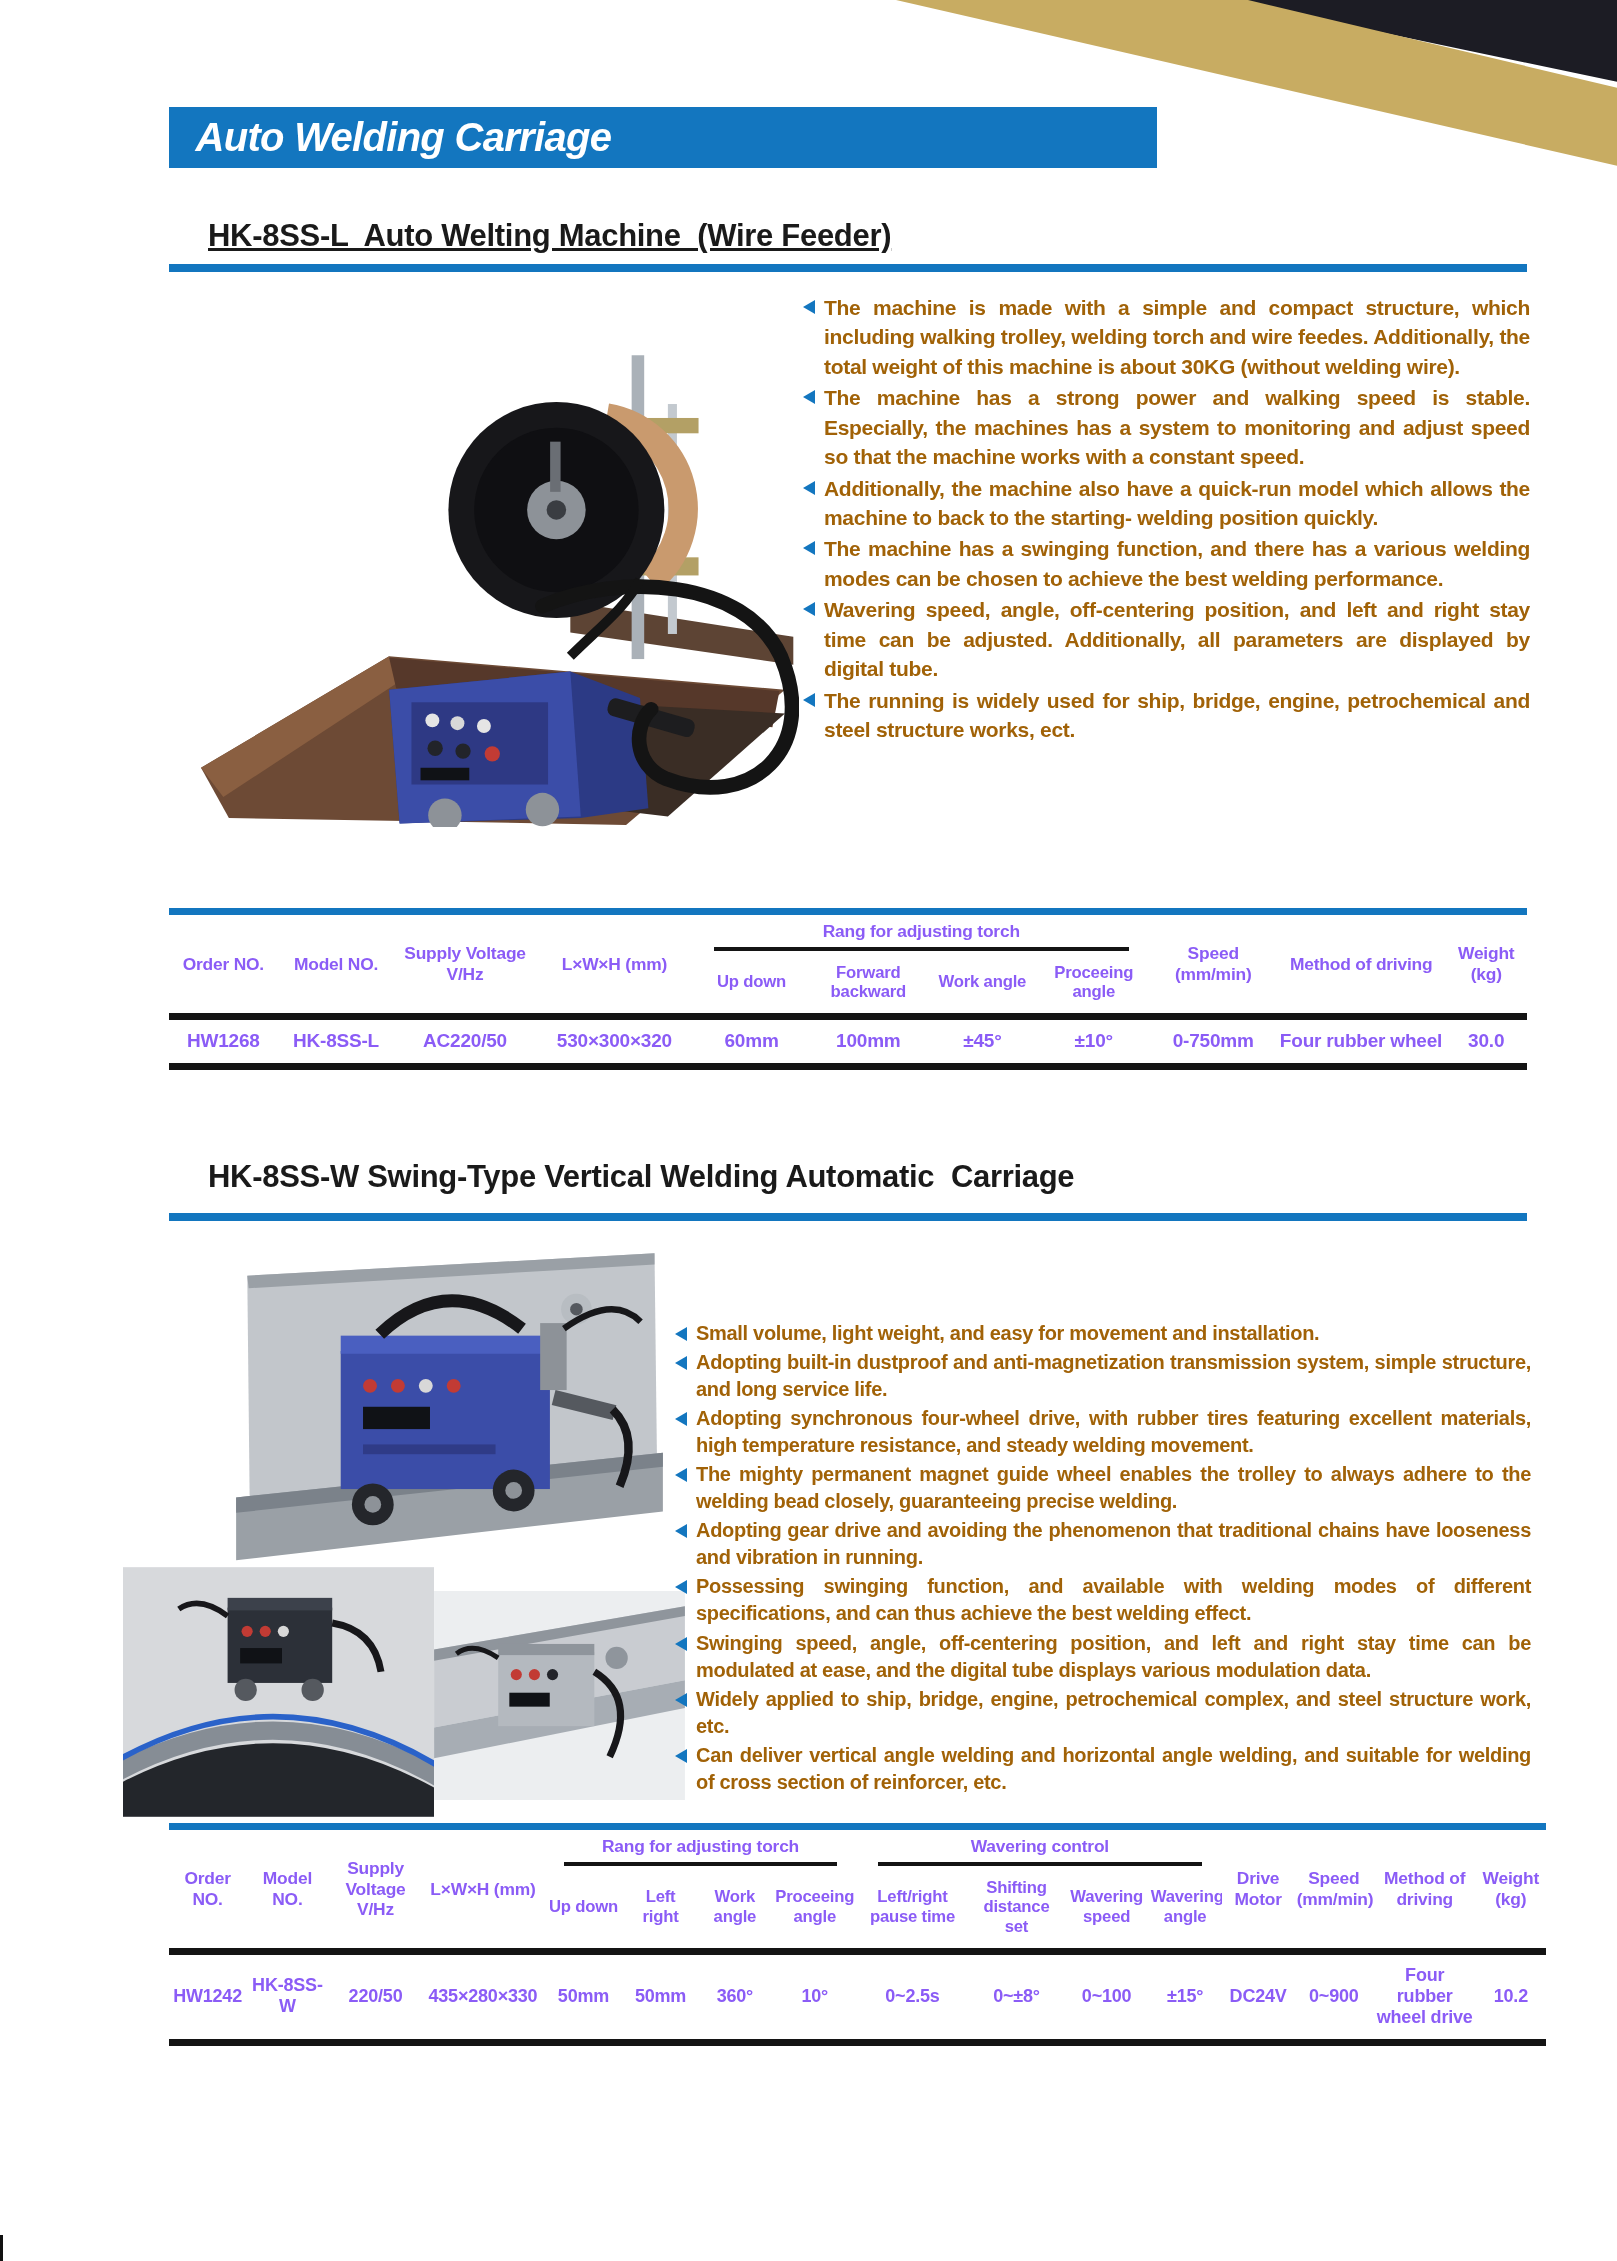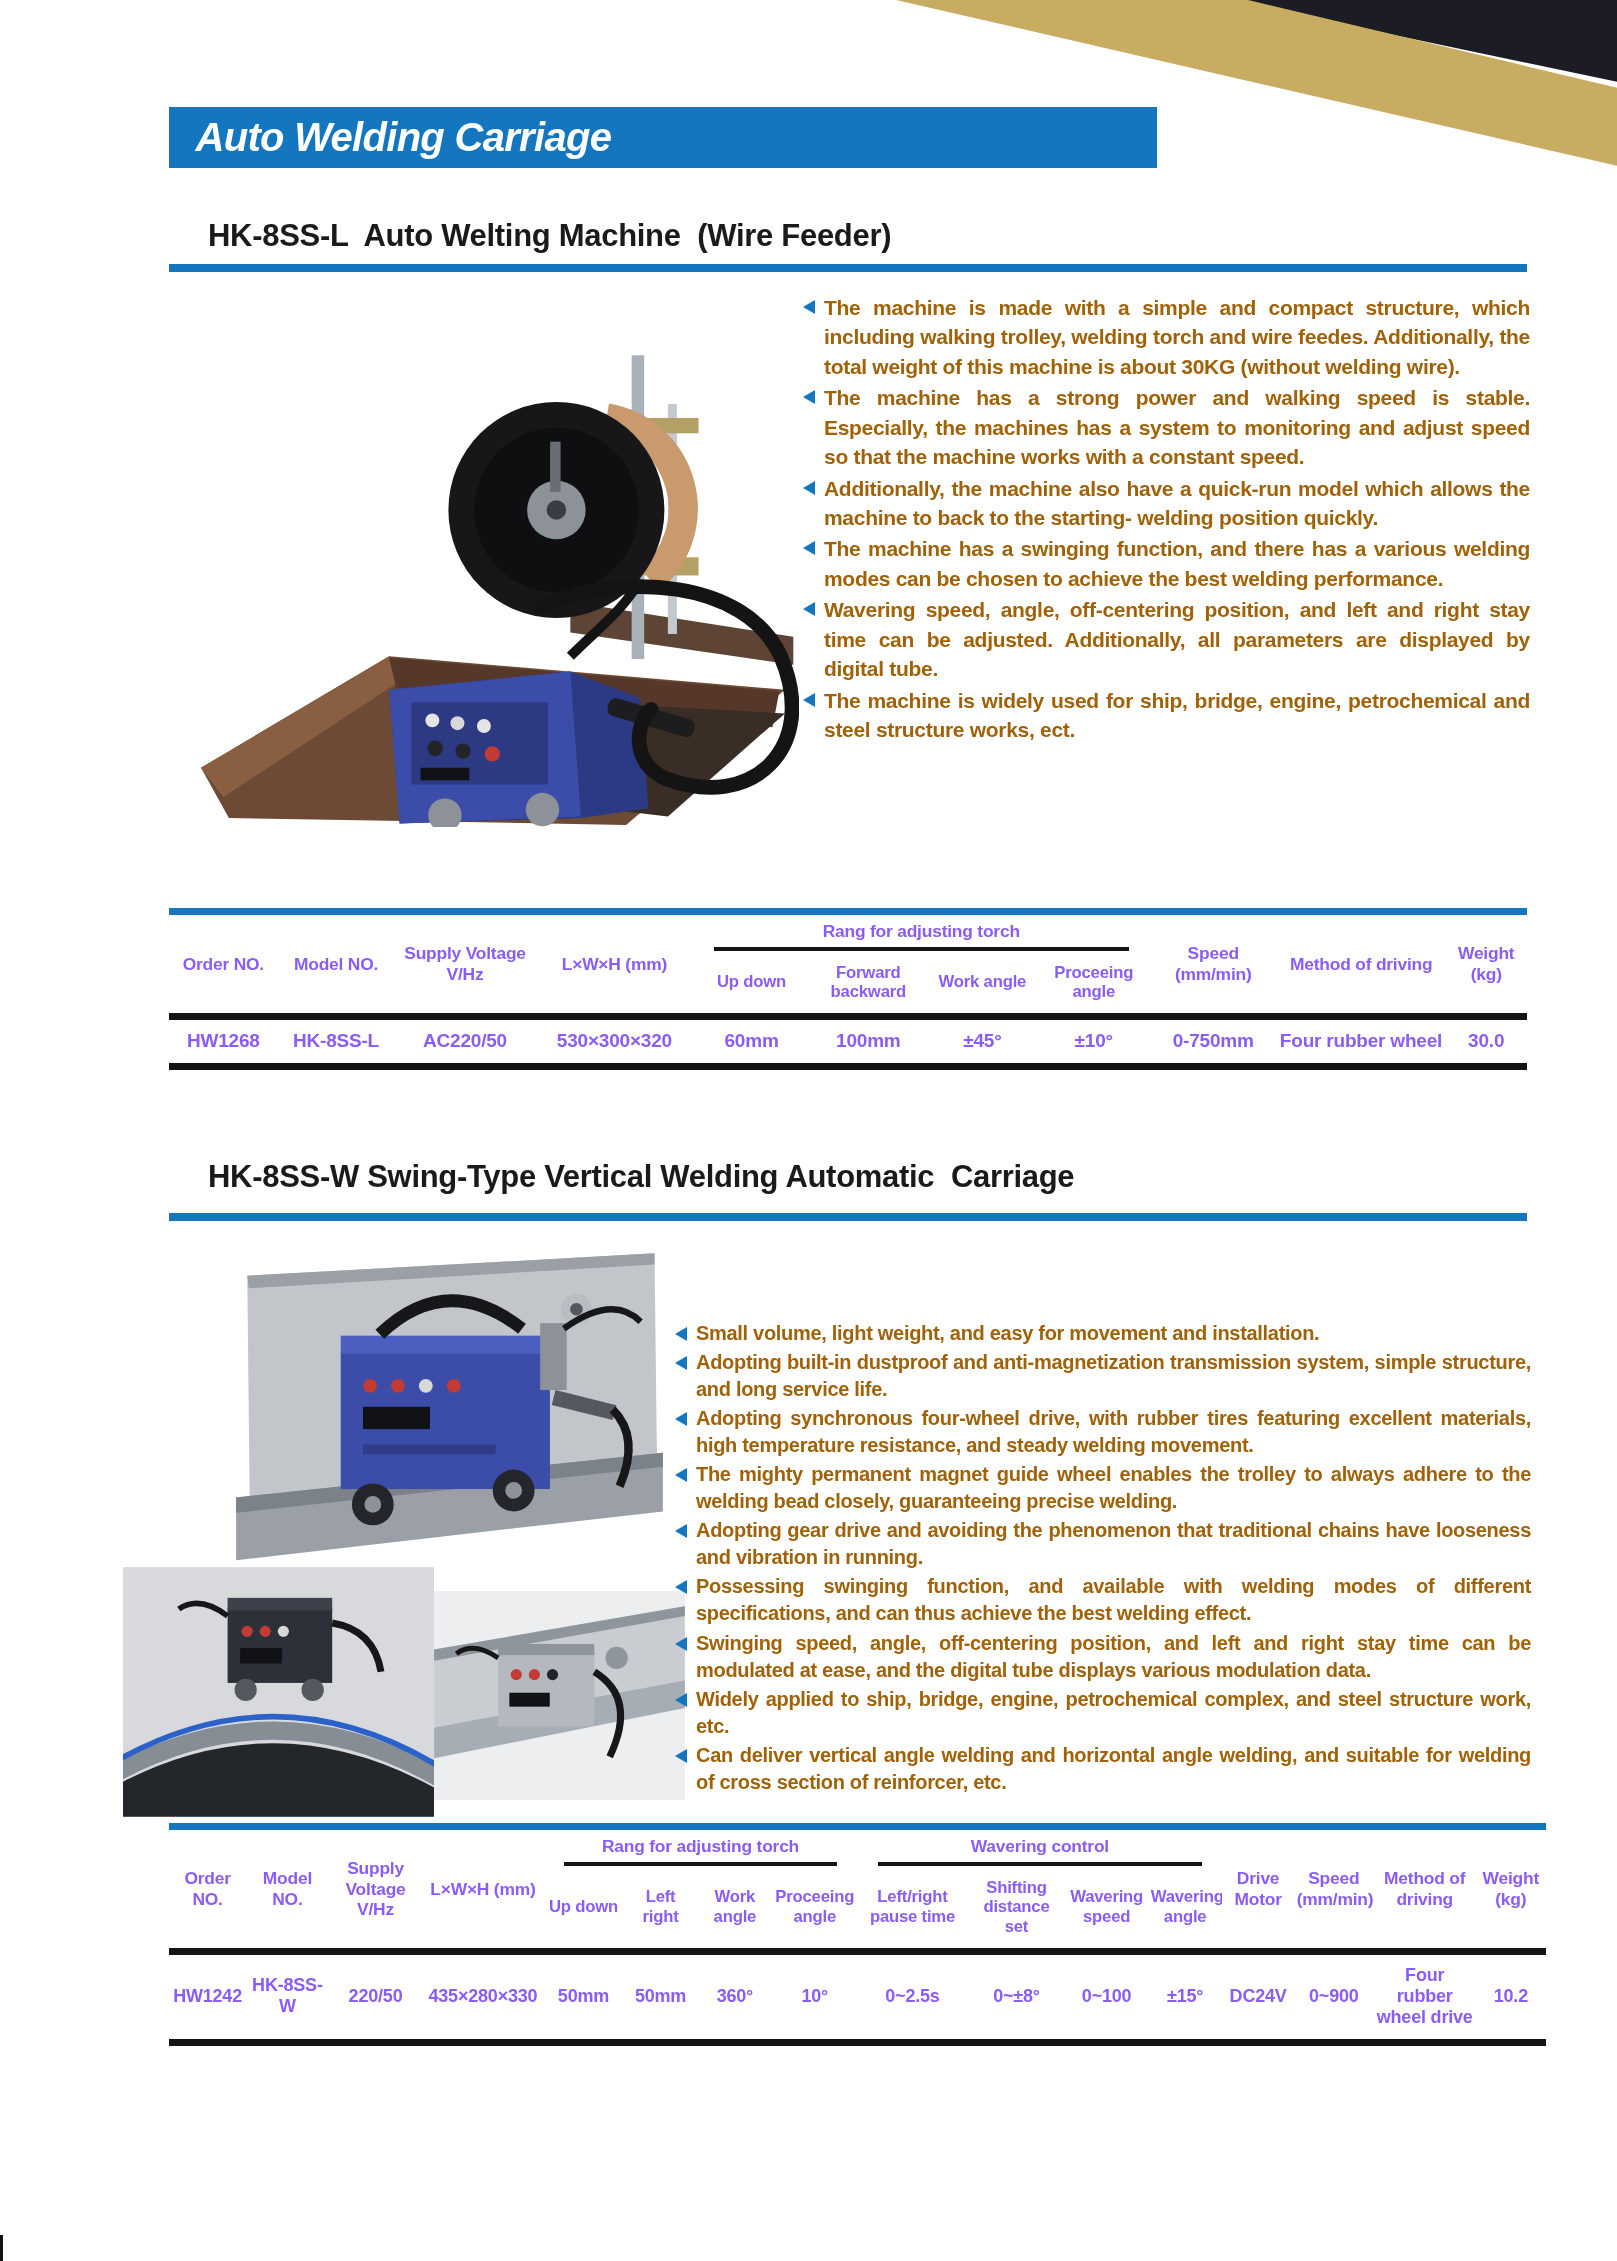--- a/index.html
+++ b/index.html
@@ -31,21 +31,21 @@
   }
   .banner-title{
     font-size:40px;font-weight:bold;font-style:italic;color:#ffffff;
     padding-left:26.5px;letter-spacing:-0.7px;white-space:pre;
   }
   
   .sec-title{
     position:absolute;font-size:31px;font-weight:bold;color:#1a1a1a;
     letter-spacing:-0.3px;white-space:pre;margin:0;
   }
-  .sec-title.s1{left:208px;top:218px;}
+  .sec-title.s1{left:208px;top:218px;text-decoration:underline;}
   .sec-title.s2{left:208px;top:1159px;}
   .rule{position:absolute;height:8.4px;background:#1376bf;}
   .rule.r1{left:169px;top:264px;width:1358px;}
   .rule.r2{left:169px;top:1213px;width:1358px;}
   
   .photo{position:absolute;overflow:hidden;}
   .photo svg{display:block;width:100%;height:100%;}
   .photo.p1{left:180px;top:280px;width:619px;height:547px;}
   .photo.p2a{left:236px;top:1245px;width:427px;height:364px;}
   .photo.p2b{left:123px;top:1567px;width:311px;height:250px;}
@@ -165,21 +165,21 @@
     <li>
         <span class="tri"></span>
         <span class="btext">The machine has a swinging function, and there has a various welding modes can be chosen to achieve the best welding performance.</span>
       </li>
     <li>
         <span class="tri"></span>
         <span class="btext">Wavering speed, angle, off-centering position, and left and right stay time can be adjusted. Additionally, all parameters are displayed by digital tube.</span>
       </li>
     <li>
         <span class="tri"></span>
-        <span class="btext">The machine is widely used for ship, bridge, engine, petrochemical and steel structure works, ect.</span>
+        <span class="btext">The running is widely used for ship, bridge, engine, petrochemical and steel structure works, ect.</span>
       </li>
   </ul>
 
   <div class="tblwrap t1">
     <table class="spec">
       <colgroup>
         <col style="width:8.0%">
           <col style="width:8.6%">
           <col style="width:10.4%">
           <col style="width:11.6%">

